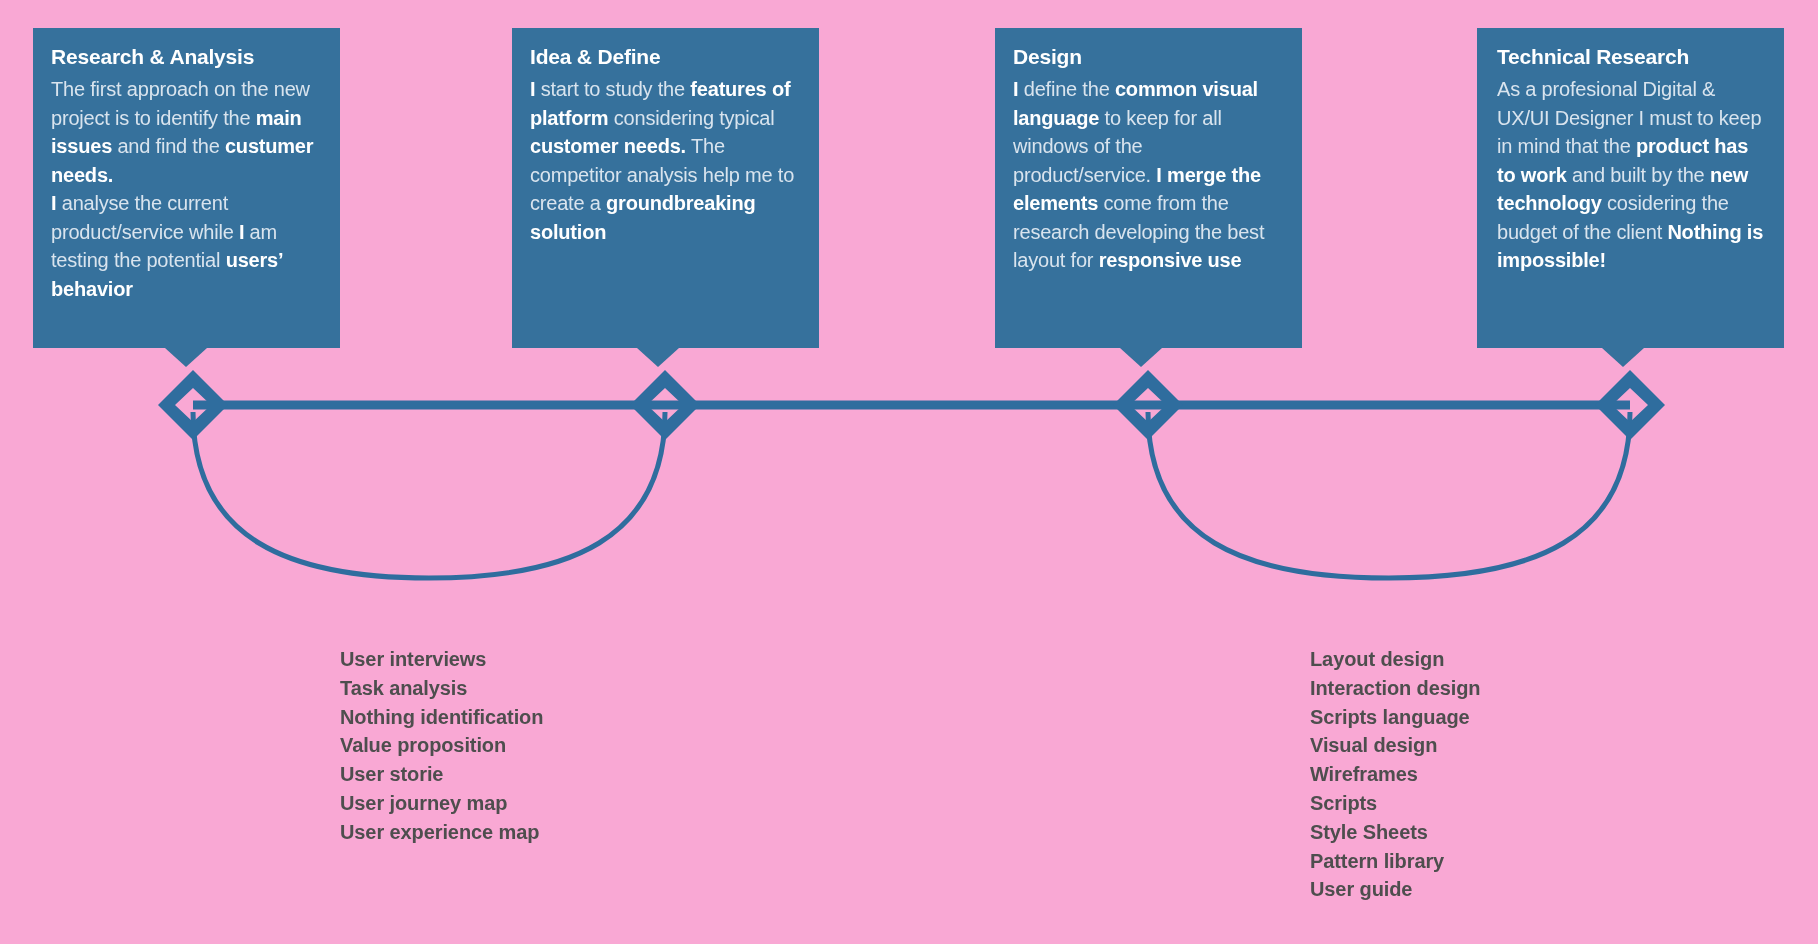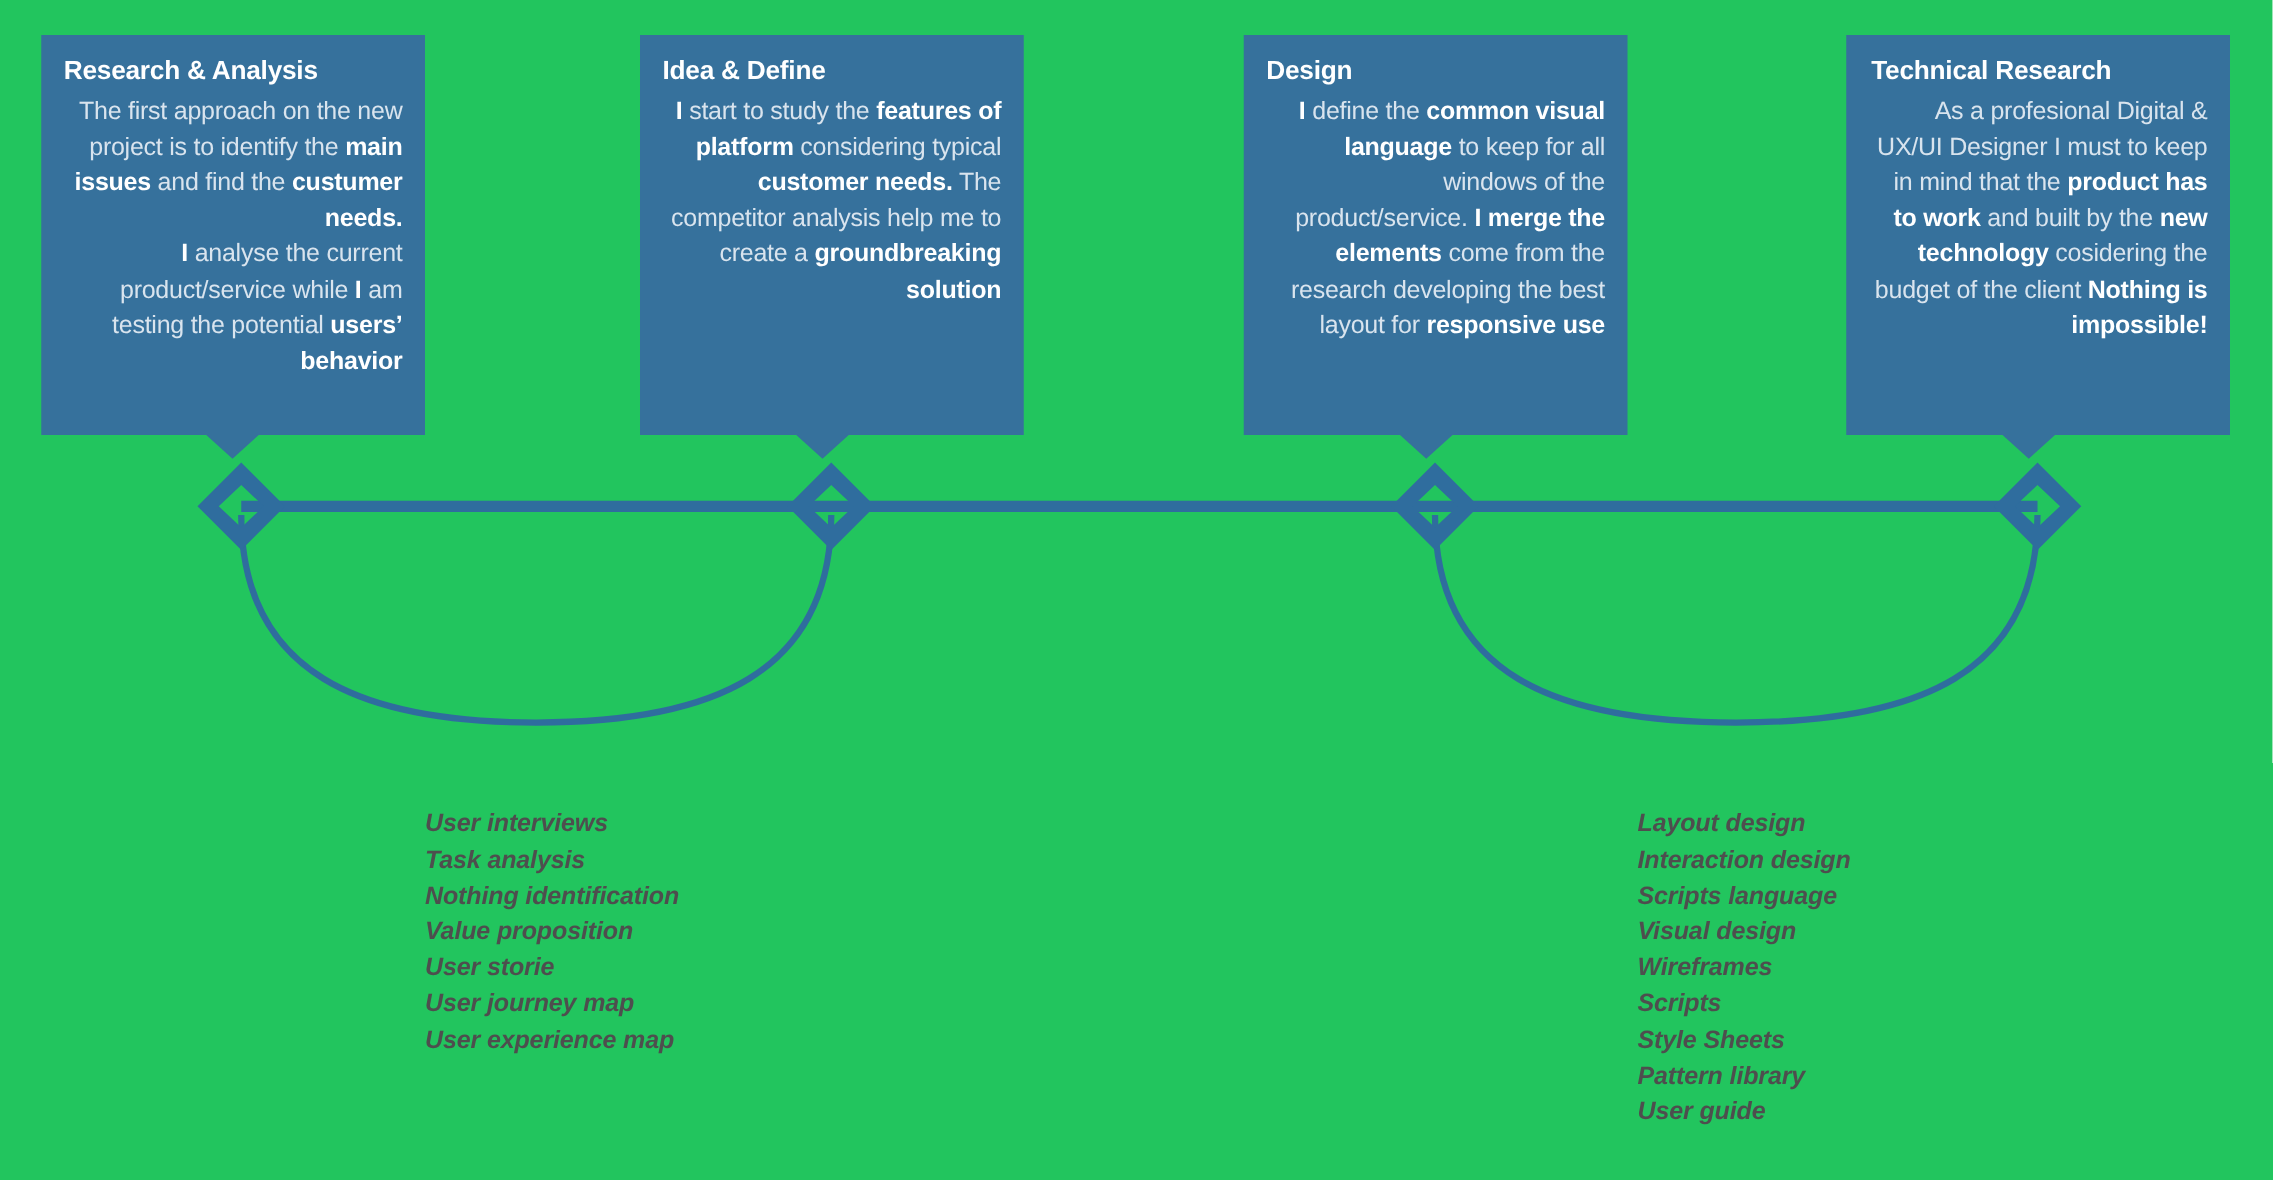--- a/index.html
+++ b/index.html
@@ -8,21 +8,21 @@
   html, body {
     width: 1818px;
     height: 944px;
     background: #ffffff;
   }
 
   #canvas {
     position: relative;
     width: 1818px;
     height: 944px;
-    background: #22c55e;
+    background: #f9a8d4;
     font-family: "Liberation Sans", sans-serif;
     overflow: hidden;
   }
 
   
   .phase-card {
     position: absolute;
     background: #36719c;
     color: #ffffff;
     padding: 16px 18px 10px 18px;
@@ -35,21 +35,20 @@
     line-height: 1.25;
     margin-bottom: 5px;
     color: #ffffff;
   }
 
   .phase-body {
     font-size: 20px;
     line-height: 28.5px;
     color: #d9e4ee;
     letter-spacing: -0.2px;
-    text-align: right;
   }
 
   .phase-body b {
     color: #ffffff;
     font-weight: bold;
   }
 
   
   .card-pointer {
     position: absolute;
@@ -71,21 +70,20 @@
   }
 
   
   .deliverable-list {
     position: absolute;
     font-size: 20px;
     font-weight: bold;
     line-height: 28.8px;
     color: #4e4e4e;
     letter-spacing: -0.1px;
-    font-style: italic;
   }
 
   .deliverable-item { white-space: nowrap; }
 </style>
 </head>
 <body>
 
 <div id="canvas">
 
   <svg id="timeline-svg" viewBox="0 0 1818 944" xmlns="http://www.w3.org/2000/svg">

